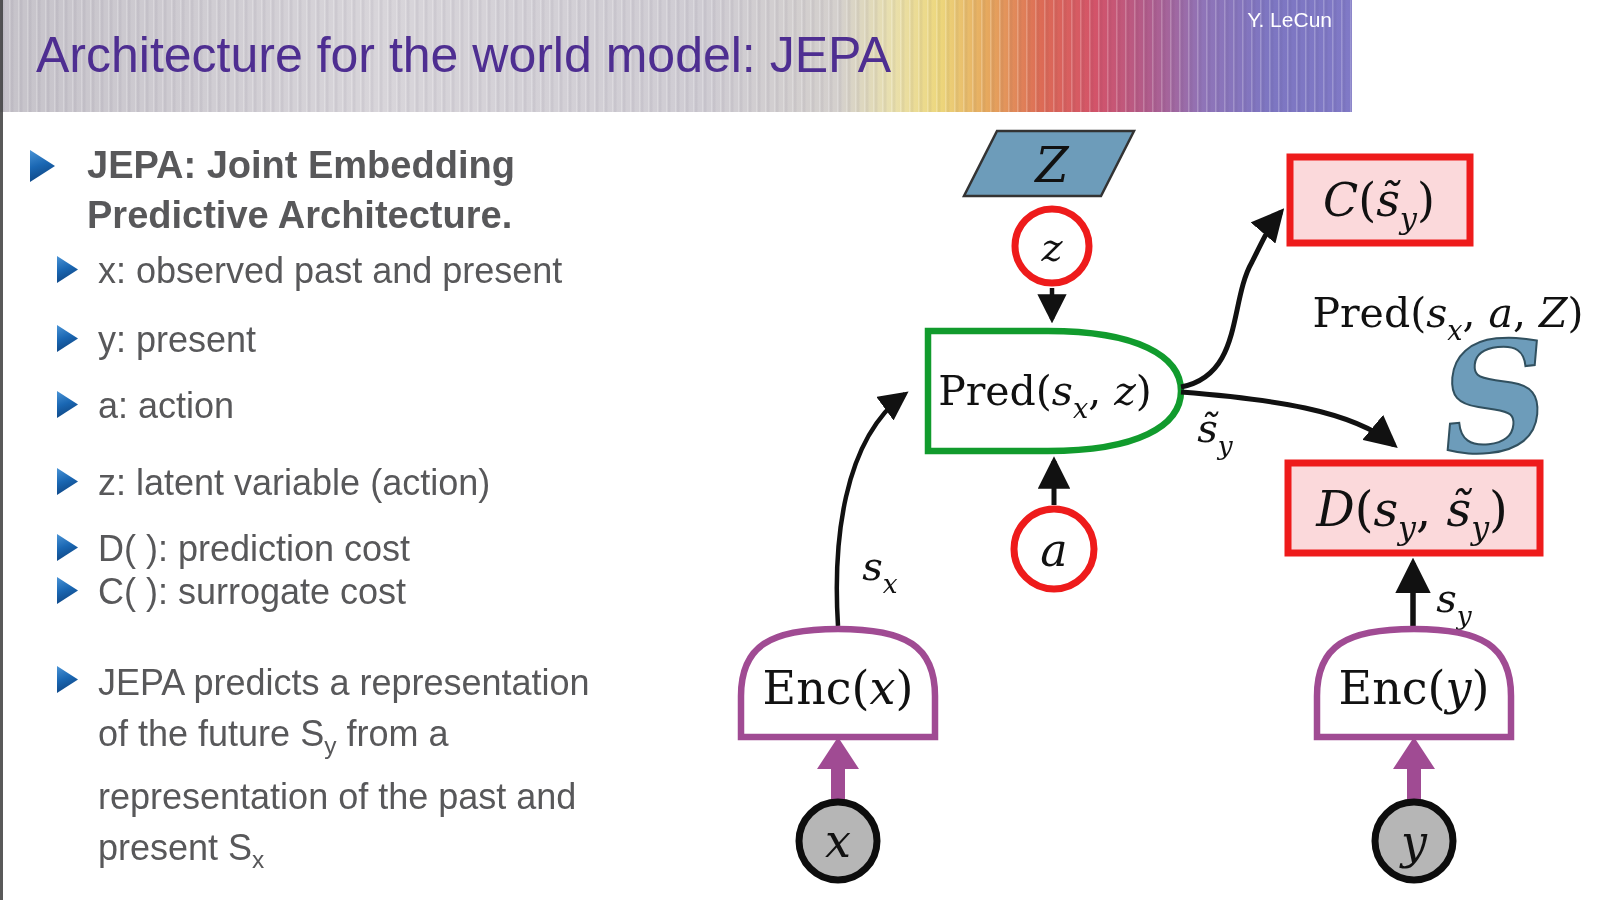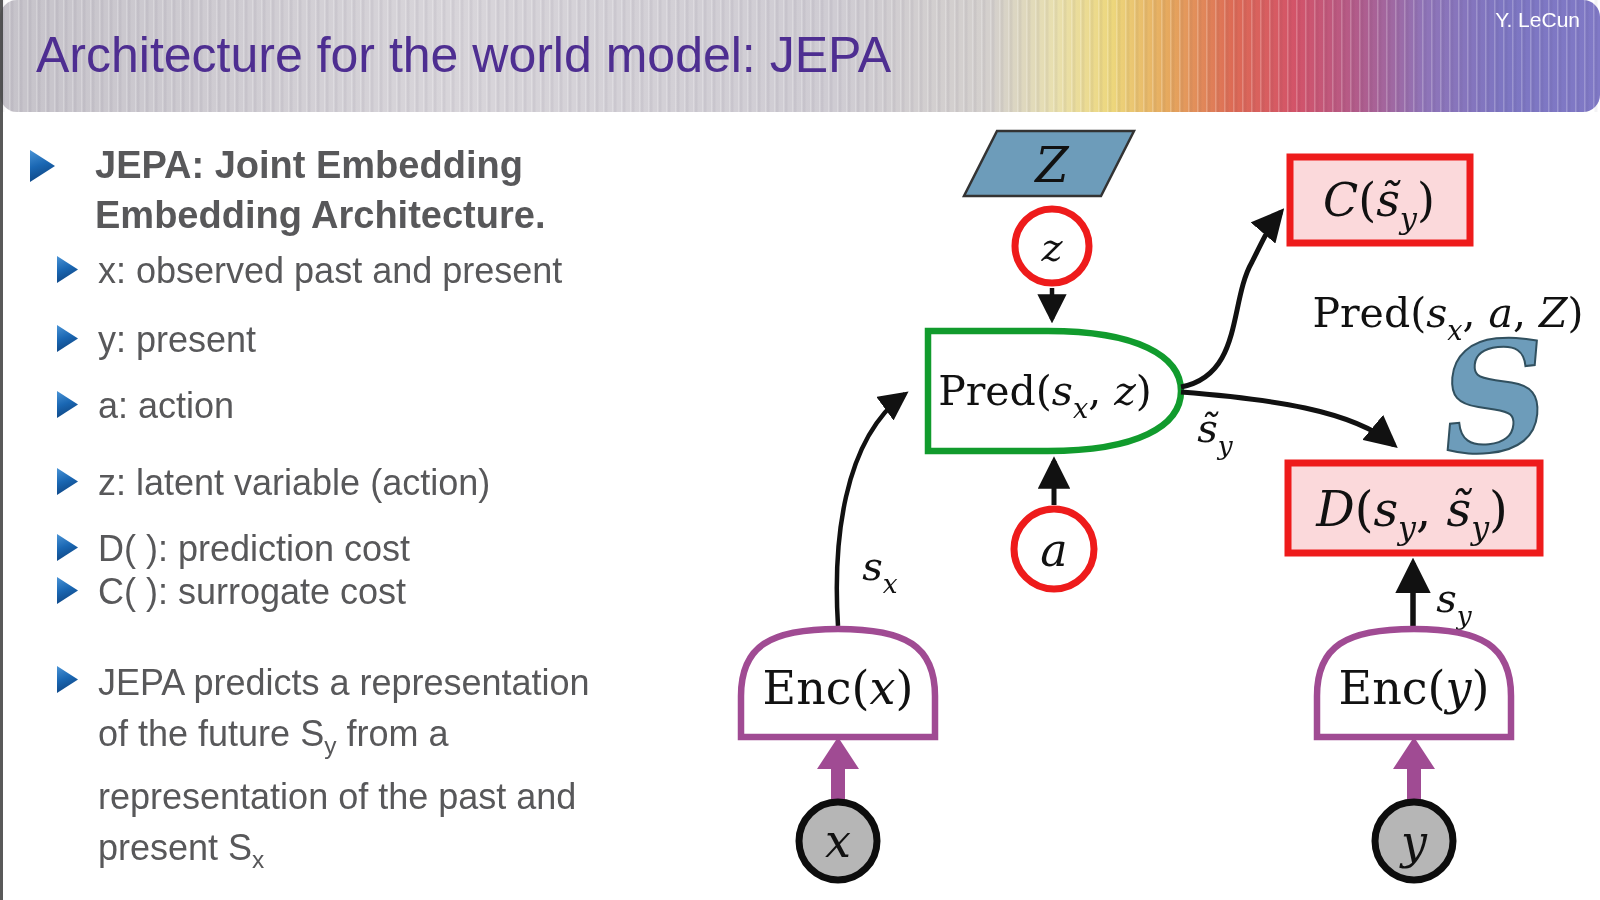--- a/index.html
+++ b/index.html
@@ -5,40 +5,40 @@
   :root{
     --title:#4e2e91; --green:#119b2d; --red:#ee1b1b; --pink-fill:#fbd9db;
     --purple:#a04b93; --slate-blue:#6d9cba; --bullet-blue:#1a67b3; --text-gray:#58585a;
   }
   *{margin:0;padding:0;box-sizing:border-box}
   html,body{width:1600px;height:900px;overflow:hidden;background:#fff;
     font-family:"Liberation Sans",sans-serif}
   .slide{position:relative;width:1600px;height:900px;background:#fff}
 
   
-  .band{position:absolute;left:0;top:0;width:1600px;height:112px;
+  .band{position:absolute;left:0;top:0;width:1352px;height:112px;
     background:linear-gradient(90deg,#c6c3ca 0%,#d8d5da 28%,#cfccd3 52%,#d4d0cd 62%,
       #e9e0ae 66%,#edd77c 69.5%,#e6a95e 73%,#dd6b55 77%,#d35369 81%,
-      #b05c8c 85%,#8f74b8 89%,#7d76c2 94%,#8079c6 100%);border-radius:17px;}
+      #b05c8c 85%,#8f74b8 89%,#7d76c2 94%,#8079c6 100%);}
   .band::after{content:"";position:absolute;inset:0;
     background:repeating-linear-gradient(90deg,rgba(255,255,255,.22) 0 1px,
       rgba(60,50,80,.06) 2px 4px,rgba(255,255,255,0) 5px 9px);}
   .band h1{position:absolute;left:36px;top:26px;z-index:2;font-size:50px;font-weight:normal;
     letter-spacing:0;color:var(--title)}
   .author{position:absolute;right:20px;top:8px;z-index:2;font-size:21px;color:#fff}
   .left-edge{position:absolute;left:0;top:0;width:3px;height:900px;background:#3c3c3c;opacity:.85}
 
   
   .row{position:absolute;display:flex;align-items:flex-start;color:var(--text-gray)}
   .tri{flex:0 0 auto;clip-path:polygon(0 0,100% 50%,0 100%);
     background:linear-gradient(160deg,#4a94d6 0%,var(--bullet-blue) 45%,#0b3a72 100%)}
   .t1{width:25px;height:32px;margin-top:10px}
   .t2{width:21px;height:27px;margin-top:9px}
   .b1{left:30px}
-  .b1 .txt{margin-left:40px;font-size:38px;font-weight:bold;line-height:50px}
+  .b1 .txt{margin-left:32px;font-size:38px;font-weight:bold;line-height:50px}
   .b2{left:57px}
   .b2 .txt{margin-left:20px;font-size:36px;line-height:47px}
   .bfinal .txt{line-height:51px}
   .txt sub{font-size:68%}
 
   
   svg{position:absolute;left:0;top:0}
   .math{font-family:"DejaVu Serif",serif;fill:#111}
   .mi{font-style:italic}
   .pred-shape{fill:#fff;stroke:var(--green);stroke-width:6.5}
@@ -61,21 +61,21 @@
     <h1>Architecture for the world model: JEPA</h1>
     <div class="author">Y. LeCun</div>
   </header>
   <div class="left-edge"></div>
 
   <section>
     <div class="row b1" style="top:140px">
       <span class="tri t1"></span>
       <div class="txt">
         <div>JEPA: Joint Embedding</div>
-        <div>Embedding Architecture.</div>
+        <div>Predictive Architecture.</div>
       </div>
     </div>
 
     <div class="row b2" style="top:247px">
       <span class="tri t2"></span>
       <div class="txt">x: observed past and present</div>
     </div>
     <div class="row b2" style="top:316px">
       <span class="tri t2"></span>
       <div class="txt">y: present</div>

